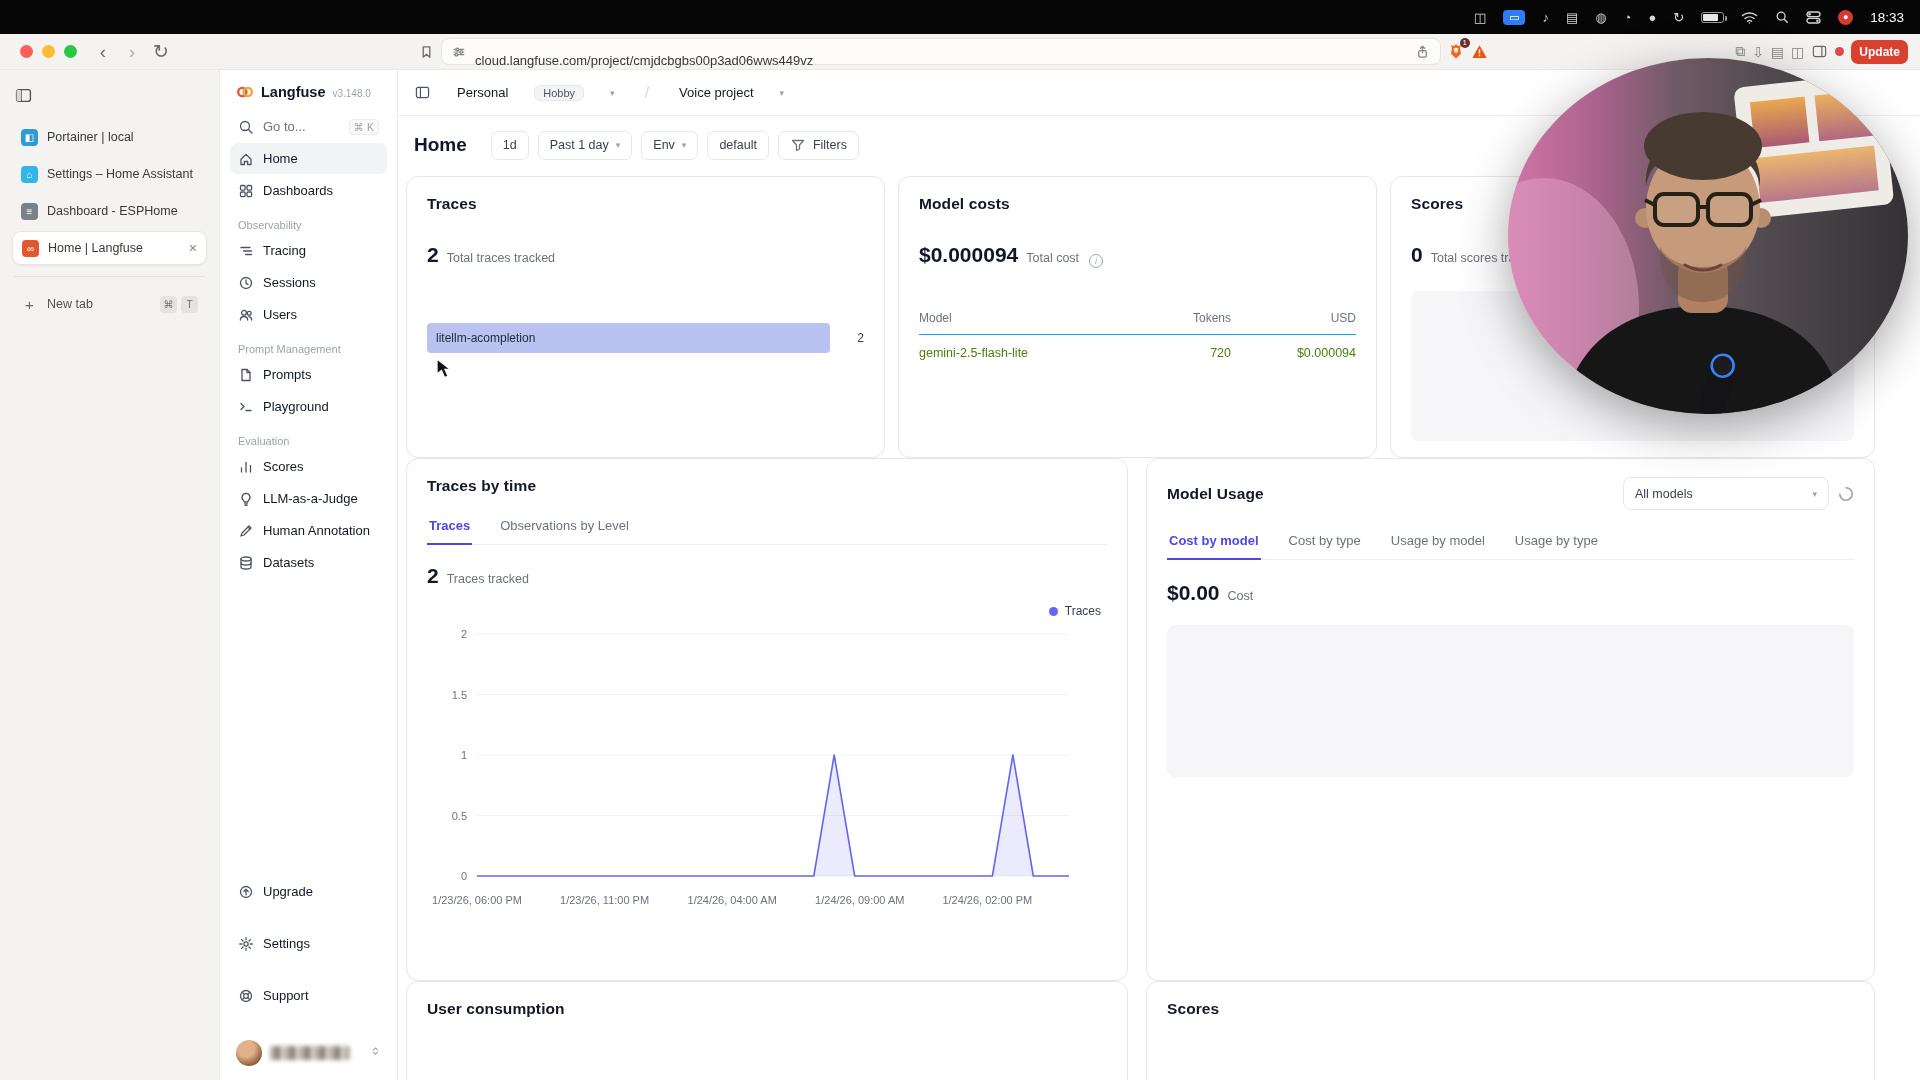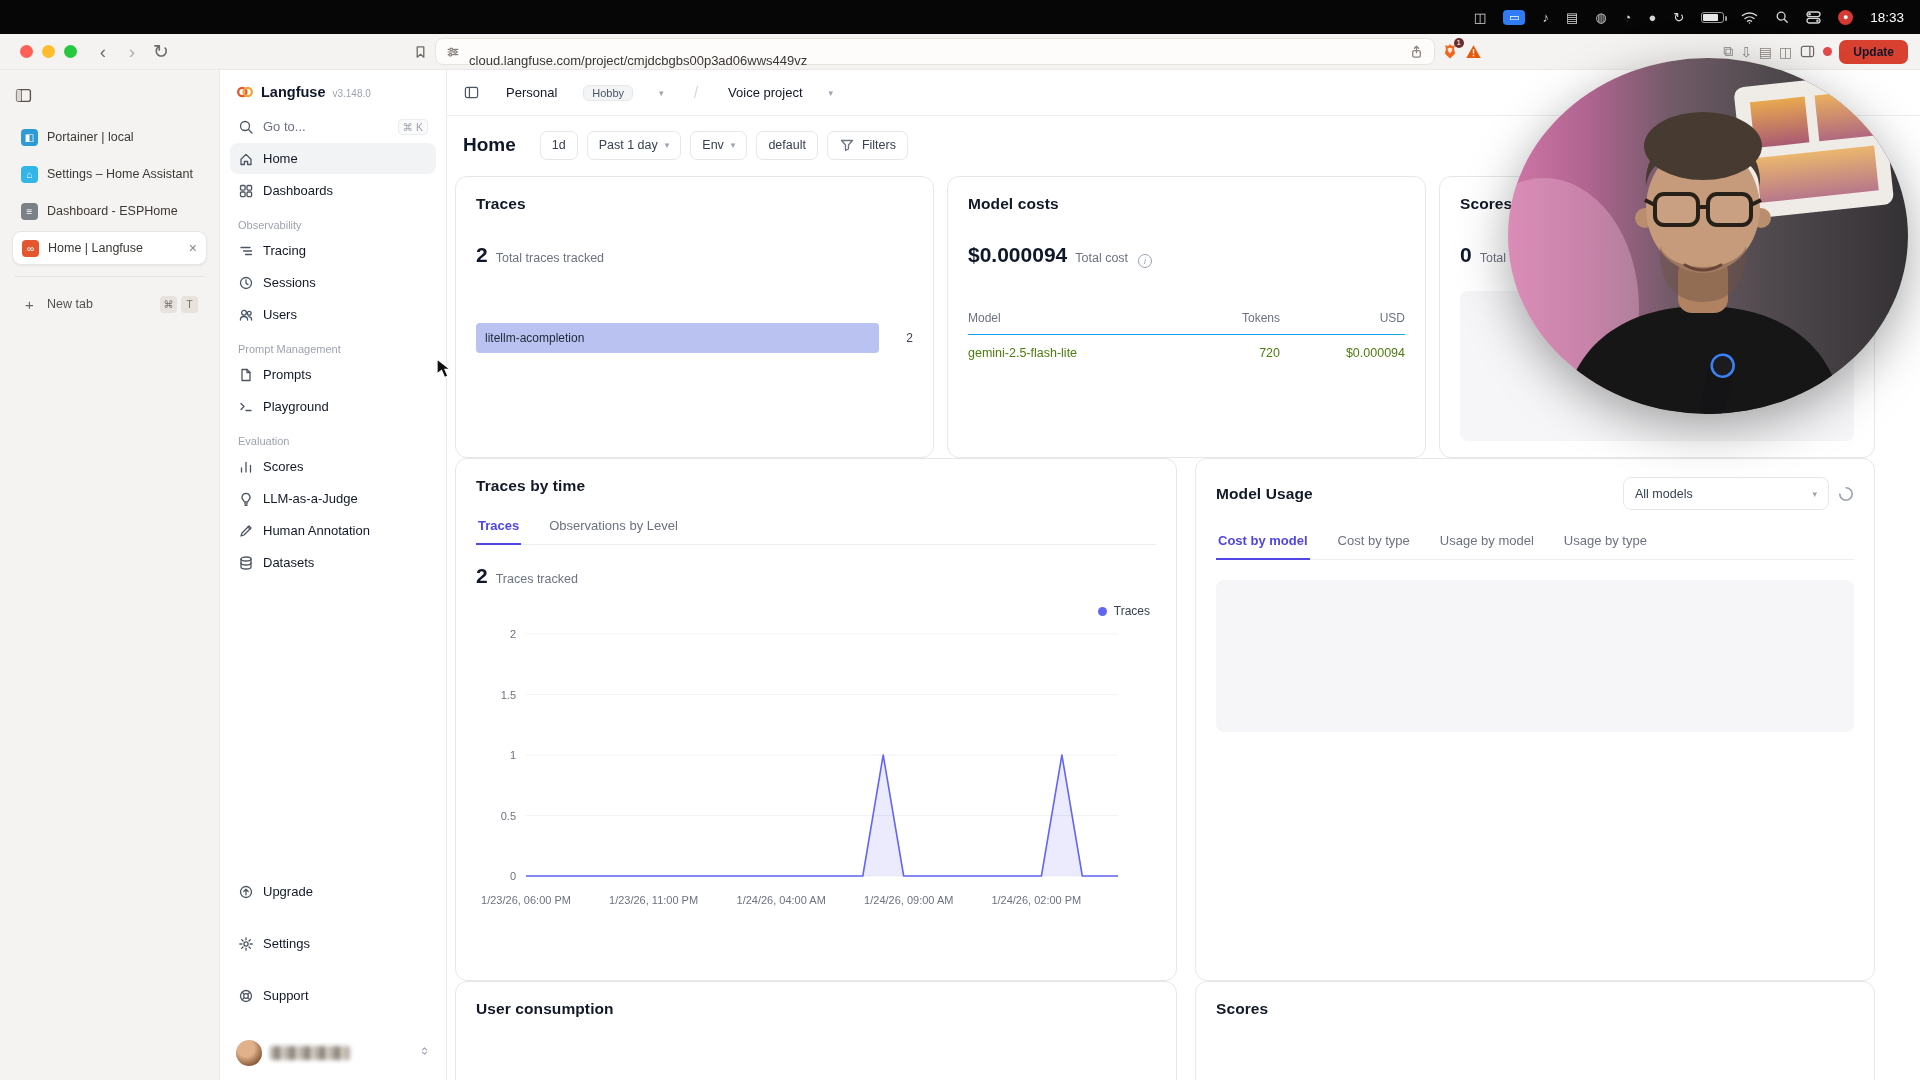--- a/index.html
+++ b/index.html
@@ -27,39 +27,39 @@
   .nav-btn{color:#6f6a66;font-size:19px;width:22px;text-align:center;line-height:1;}
   .nav-dim{color:#b3aeaa;}
   .tb-spacer{flex:1;}
   .tb-ic{color:#6f6a66;display:flex;align-items:center;}
   .urlbar{width:1000px;height:27px;background:#fdfcfb;border:1px solid #e7e3df;border-radius:8px;display:flex;align-items:center;gap:9px;padding:0 10px;}
   .url-text{flex:1;font-size:13px;color:#3a3632;white-space:nowrap;overflow:hidden;margin-top:18px;}
   .badge-wrap{position:relative;display:flex;align-items:center;}
   .mini-badge{position:absolute;top:-5px;right:-6px;background:#6a2e2a;color:#fff;font-size:8px;border-radius:6px;padding:0 3px;line-height:10px;}
   .gray-glyph{color:#8b857f;font-size:14px;}
   .red-dot{width:9px;height:9px;border-radius:50%;background:#e5484d;}
-  .update-btn{background:#d8402f;color:#0f172a;font-size:12px;font-weight:700;padding:5px 14px;border-radius:7px;border:none;text-align:right;}
+  .update-btn{background:#d8402f;color:#ffffff;font-size:12px;font-weight:700;padding:5px 8px;border-radius:7px;border:none;text-align:right;}
 
   
   .body{position:absolute;top:36px;left:0;right:0;bottom:0;display:flex;}
   .btabs{width:220px;flex:0 0 auto;background:#f5f3f1;padding:10px 12px;display:flex;flex-direction:column;border-right:1px solid #edeae7;}
   .bt-toggle{width:28px;height:26px;display:flex;align-items:center;justify-content:flex-start;color:#57524d;margin:2px 0 12px 2px;}
   .bt-list{display:flex;flex-direction:column;gap:3px;}
   .bt-item{height:34px;display:flex;align-items:center;gap:9px;padding:0 9px;border-radius:9px;font-size:12.5px;color:#3c3834;}
   .bt-item.active{background:#fff;border:1px solid #e9e5e1;box-shadow:0 1px 2px rgba(0,0,0,.06);}
   .bt-fav{width:17px;height:17px;border-radius:4px;display:flex;align-items:center;justify-content:center;color:#fff;font-size:10px;flex:0 0 auto;}
   .bt-close{margin-left:auto;color:#8a857f;font-size:14px;}
   .bt-sep{height:1px;background:#e8e4e0;margin:8px 2px;}
   .bt-new{height:32px;display:flex;align-items:center;gap:9px;padding:0 9px;color:#55504b;font-size:12.5px;}
   .bt-plus{font-size:15px;color:#6b6661;width:17px;text-align:center;}
   .keys{margin-left:auto;display:flex;gap:4px;}
   .key{min-width:17px;height:17px;border-radius:4px;background:#e7e2dd;color:#736d66;font-size:10px;display:flex;align-items:center;justify-content:center;padding:0 3px;}
 
   
-  .lfside{width:227px;flex:0 0 auto;background:#fff;border-right:1px solid #ebebee;padding:13px 10px 12px;display:flex;flex-direction:column;}
+  .lfside{width:178px;flex:0 0 auto;background:#fff;border-right:1px solid #ebebee;padding:13px 10px 12px;display:flex;flex-direction:column;}
   .brand-row{display:flex;align-items:baseline;gap:7px;padding:0 6px 10px;}
   .brand-logo{position:relative;top:2px;}
   .brand-name{font-weight:700;font-size:14.5px;color:#0f172a;}
   .brand-ver{font-size:10px;color:#9ca3af;}
   .goto{display:flex;align-items:center;gap:9px;height:31px;padding:0 8px;color:#6b7280;font-size:13px;border-radius:8px;}
   .goto-kbd{margin-left:auto;font-size:10.5px;color:#9ca3af;border:1px solid #ececef;border-radius:4px;padding:1px 4px;background:#fafafa;}
   .nav-item{height:31px;display:flex;align-items:center;gap:9px;padding:0 8px;border-radius:8px;color:#111827;font-size:13px;margin-top:1px;}
   .nav-item.active{background:#f2f3f5;}
   .ic{width:16px;height:16px;flex:0 0 auto;display:flex;align-items:center;justify-content:center;}
   .ic svg{width:16px;height:16px;stroke:#4b5563;fill:none;stroke-width:1.3;stroke-linecap:round;stroke-linejoin:round;}
@@ -589,20 +589,24 @@
                         </svg>
                       </span>
                   </div>
                 </div>
                 <div class="tabs">
                   <span class="tab active">Cost by model</span>
                   <span class="tab">Cost by type</span>
                   <span class="tab">Usage by model</span>
                   <span class="tab">Usage by type</span>
                 </div>
+                <div class="stat-row" style="margin-top:21px;">
+                  <span class="stat-big">$0.00</span>
+                  <span class="stat-label">Cost</span>
+                </div>
                 <div class="placeholder" style="margin-top:20px;height:152px;"></div>
               </section>
             </div>
 
             <div class="row3">
               <section class="card">
                 <div class="card-title">User consumption</div>
               </section>
               <section class="card">
                 <div class="card-title">Scores</div>

